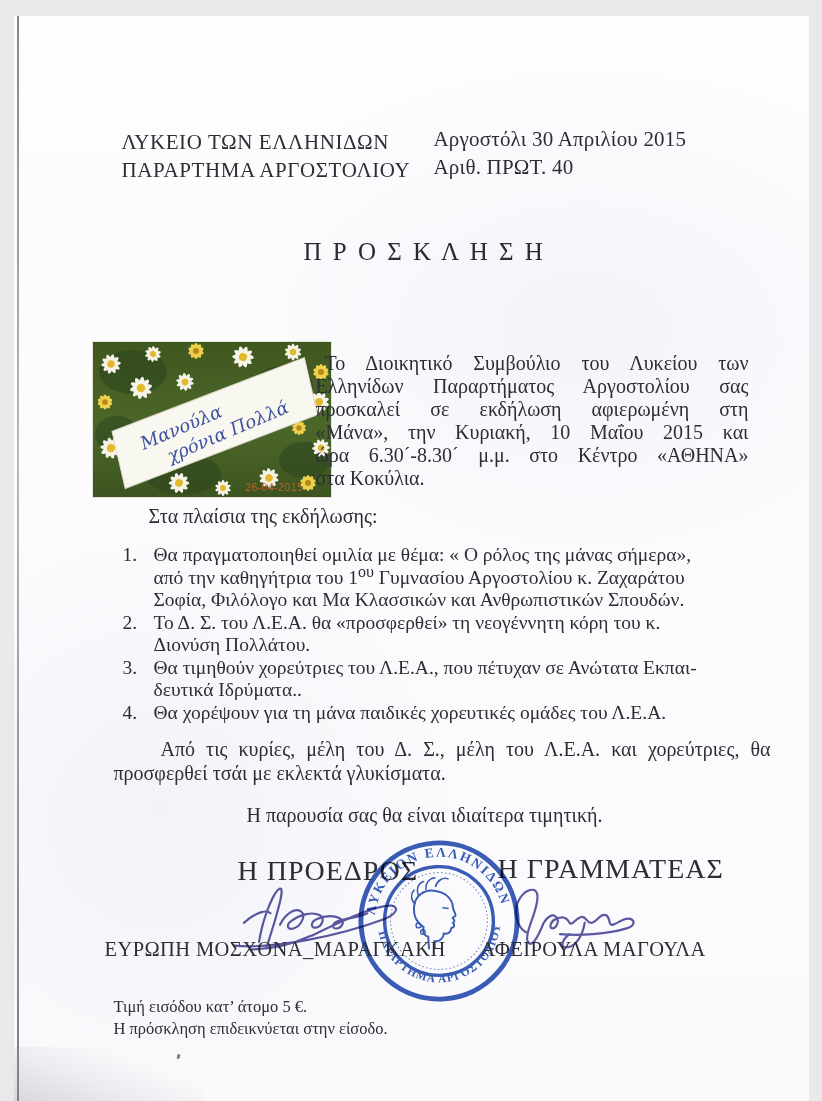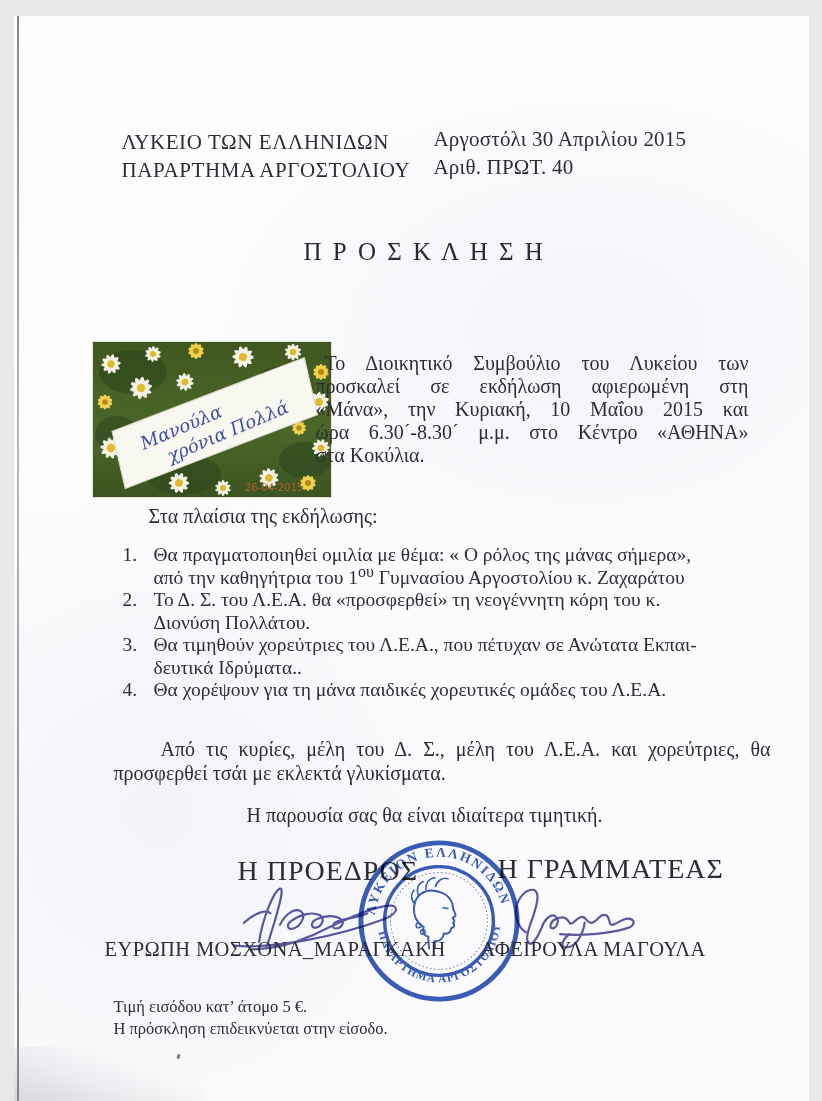--- a/index.html
+++ b/index.html
@@ -142,33 +142,35 @@
             <text x="-56" y="18" transform="rotate(-2)">χρόνια Πολλά</text>
           </g>
         </g>
       </g>
       <text x="152" y="149" font-family="'DejaVu Sans',sans-serif" font-size="10" fill="#d0642e" opacity=".8">26-04-2015</text>
     </svg>
   </div>
 
   <div class="abs intro">
     <div class="ln jl ind">Το Διοικητικό Συμβούλιο του Λυκείου των</div>
+    <div class="ln jl">Ελληνίδων  Παραρτήματος Αργοστολίου σας</div>
     <div class="ln jl">προσκαλεί σε  εκδήλωση  αφιερωμένη στη</div>
     <div class="ln jl">«Μάνα», την Κυριακή, 10  Μαΐου  2015  και</div>
     <div class="ln jl">ώρα 6.30´-8.30´ μ.μ. στο Κέντρο «ΑΘΗΝΑ»</div>
     <div class="ln">στα Κοκύλια.</div>
   </div>
 
   <div class="abs lead">Στα πλαίσια της εκδήλωσης:</div>
 
   <div class="abs list">
     <div class="li">
       <span class="num">1.</span>
       <div class="ln">Θα πραγματοποιηθεί ομιλία με θέμα: « Ο ρόλος της μάνας σήμερα»,</div>
       <div class="ln"><span>από την καθηγήτρια του 1</span><sup>ου</sup><span> Γυμνασίου Αργοστολίου κ. Ζαχαράτου</span></div>
+      <div class="ln">Σοφία, Φιλόλογο και Μα Κλασσικών και Ανθρωπιστικών Σπουδών.</div>
     </div>
     <div class="li">
       <span class="num">2.</span>
       <div class="ln">Το Δ. Σ. του Λ.Ε.Α. θα  «προσφερθεί»  τη νεογέννητη  κόρη του κ.</div>
       <div class="ln">Διονύση Πολλάτου.</div>
     </div>
     <div class="li">
       <span class="num">3.</span>
       <div class="ln">Θα τιμηθούν χορεύτριες του Λ.Ε.Α., που πέτυχαν σε Ανώτατα Εκπαι-</div>
       <div class="ln">δευτικά Ιδρύματα..</div>

